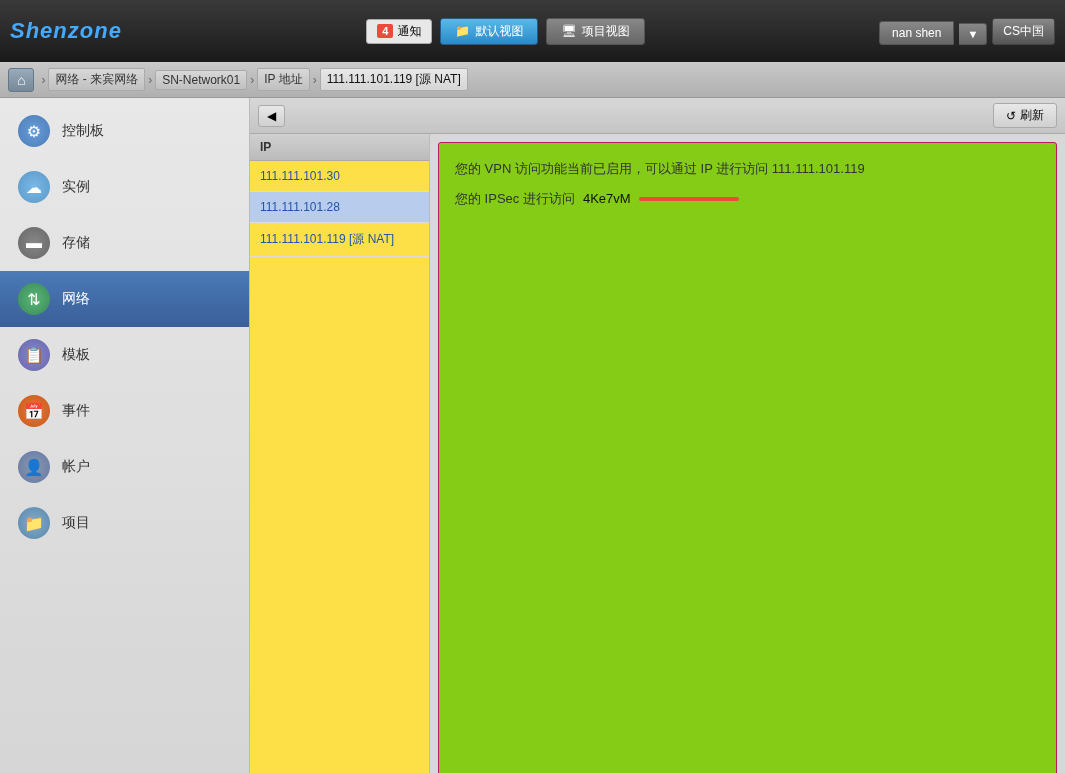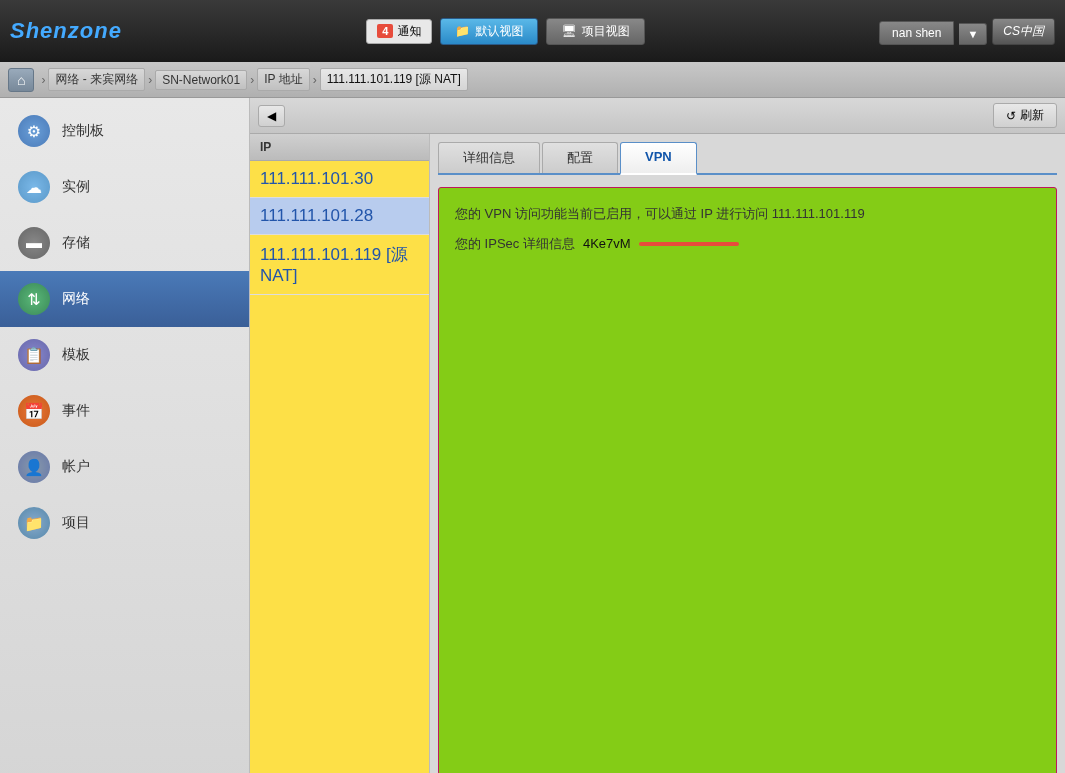--- a/index.html
+++ b/index.html
@@ -102,21 +102,20 @@
       font-size: 11px;
       cursor: pointer;
     }
     .cs-badge {
       background: linear-gradient(to bottom, #888, #555);
       border: 1px solid #444;
       border-radius: 3px;
       padding: 4px 10px;
       color: white;
       font-size: 12px;
-      font-style: italic;
     }
 
     
     .breadcrumb-bar {
       height: 36px;
       background: linear-gradient(to bottom, #c8c8c8, #b0b0b0);
       border-bottom: 1px solid #999;
       display: flex;
       align-items: center;
       padding: 0 8px;
@@ -253,21 +252,21 @@
     .ip-panel-header {
       background: linear-gradient(to bottom, #d0d0d0, #bbb);
       padding: 6px 10px;
       font-size: 12px;
       font-weight: bold;
       color: #333;
       border-bottom: 1px solid #aaa;
     }
     .ip-list-item {
       padding: 8px 10px;
-      font-size: 17px;
+      font-size: 12px;
       color: #2255aa;
       cursor: pointer;
       border-bottom: 1px solid #ddd;
     }
     .ip-list-item.selected { background: #b8ccee; }
 
     
     .detail-panel {
       flex: 1;
       background: #d8d8d8;
@@ -475,32 +474,27 @@
 
       <div class="ip-panel">
         <div class="ip-panel-header">IP</div>
         <div class="ip-list-item">111.111.101.30</div>
         <div class="ip-list-item selected">111.111.101.28</div>
         <div class="ip-list-item">111.111.101.119 [源 NAT]</div>
       </div>
 
       <div class="detail-panel">
 
-        <div class="tabs">
-          <div class="tab">详细信息</div>
-          <div class="tab">配置</div>
-          <div class="tab active">VPN</div>
-        </div>
 
         <div class="vpn-content">
 
           <div class="vpn-info-text">您的 VPN 访问功能当前已启用，可以通过 IP 进行访问 111.111.101.119</div>
 
           <div class="psk-row">
-            <span class="psk-label">您的 IPSec 详细信息 </span>
+            <span class="psk-label">您的 IPSec 进行访问 </span>
             <span class="psk-key">4Ke7vM</span>
             <span class="psk-hidden">        </span>
           </div>
 
 
         </div>
       </div>
     </div>
   </div>
 </div>

